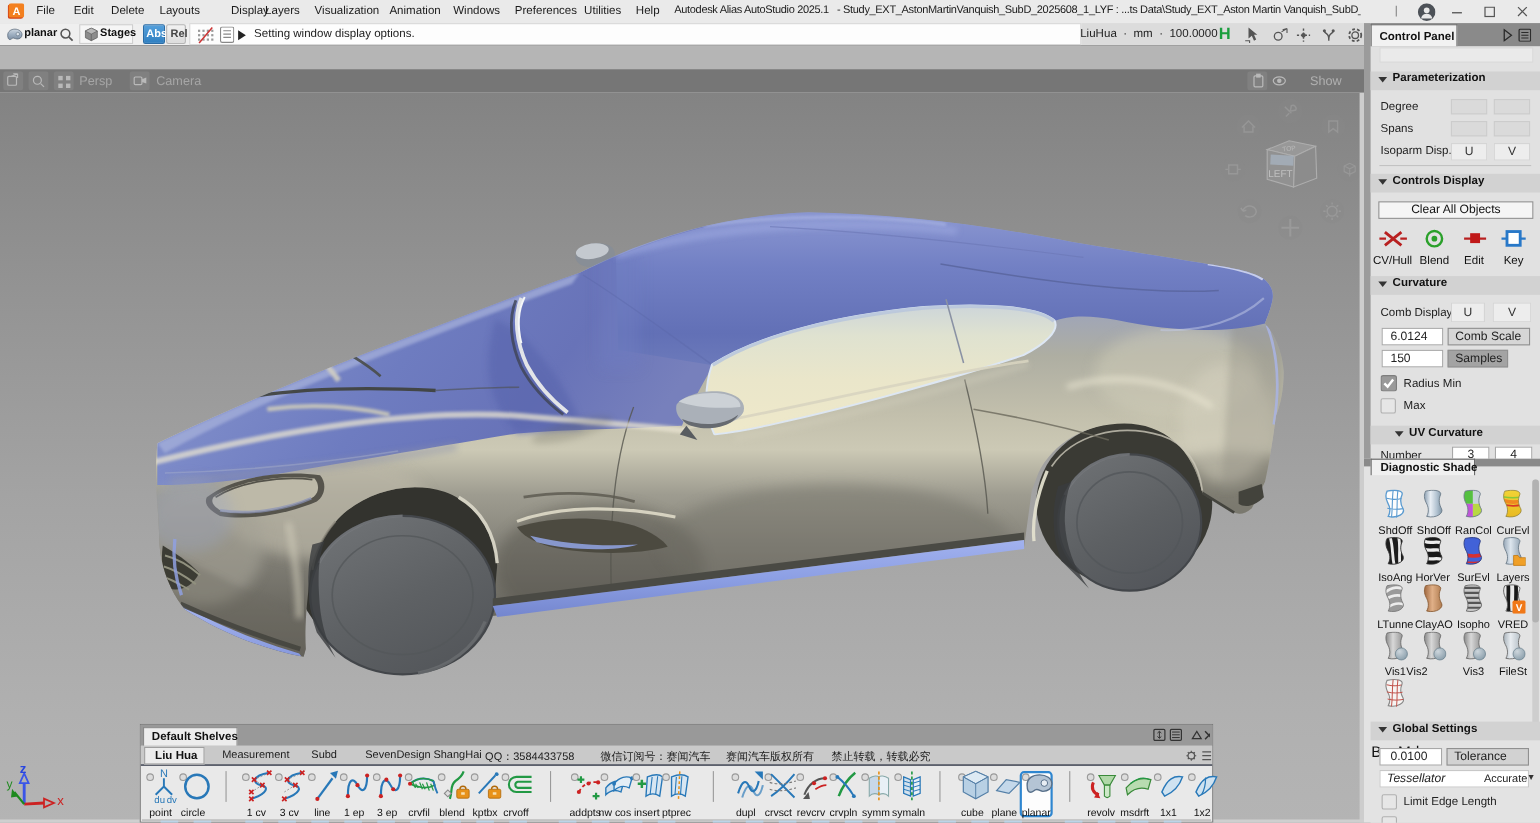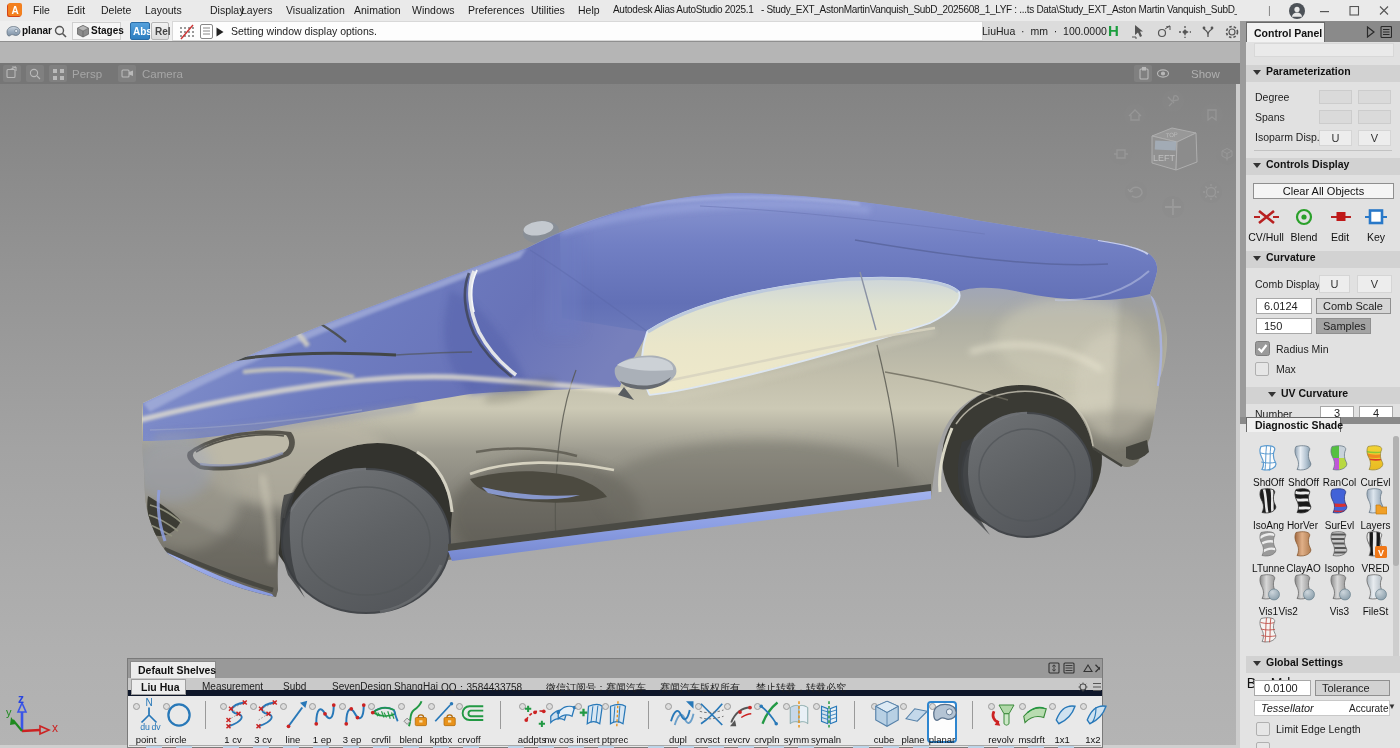--- a/index.html
+++ b/index.html
@@ -27,21 +27,21 @@
   .sect .arr{display:inline-block;width:0;height:0;border-left:4px solid transparent;border-right:4px solid transparent;border-top:5px solid #333;margin:5px 5px 0 7px;vertical-align:top;}
   .lbl{position:absolute;font-size:10.5px;color:#222;white-space:nowrap;}
   .gbox{position:absolute;background:#dadada;border:1px solid #cccccc;box-sizing:border-box;}
   .uvbtn{position:absolute;background:#ededed;border:1px solid #d5d5d5;box-sizing:border-box;font-size:11px;color:#333;text-align:center;line-height:14px;}
   .winput{position:absolute;background:#ffffff;border:1px solid #a8a8a8;box-sizing:border-box;font-size:11px;color:#222;}
   .glabelbox{position:absolute;background:#d6d6d6;border:1px solid #909090;box-sizing:border-box;font-size:11px;color:#222;}
   .cbx{position:absolute;width:14px;height:14px;box-sizing:border-box;}
   
   #shelf{left:127px;top:658px;width:976px;height:90px;background:#e9e9e9;border:1px solid #7a7a7a;box-sizing:border-box;}
   #shelftitle{position:absolute;left:0;top:0;width:974px;height:19px;background:#999999;}
-  #shelftabs{position:absolute;left:0;top:19px;width:974px;height:18px;background:#c9c9c9;border-bottom:6px solid #0f172a;box-sizing:border-box;}
+  #shelftabs{position:absolute;left:0;top:19px;width:974px;height:18px;background:#c9c9c9;border-bottom:1px solid #0f172a;box-sizing:border-box;}
   .stab{position:absolute;font-size:10px;color:#1d1d1d;top:3px;white-space:nowrap;}
   .ticon{position:absolute;top:37px;width:30px;height:38px;}
   .tlab{position:absolute;top:75px;font-size:9.5px;color:#111;text-align:center;width:40px;margin-left:-20px;white-space:nowrap;}
   .tsep{position:absolute;top:42px;width:1px;height:28px;background:#9a9a9a;}
   .pin{position:absolute;width:5px;height:5px;border:1px solid #9a9a9a;border-radius:50%;background:#dcdcdc;}
 </style>
 </head>
 <body>
 <div id="stage">
 

